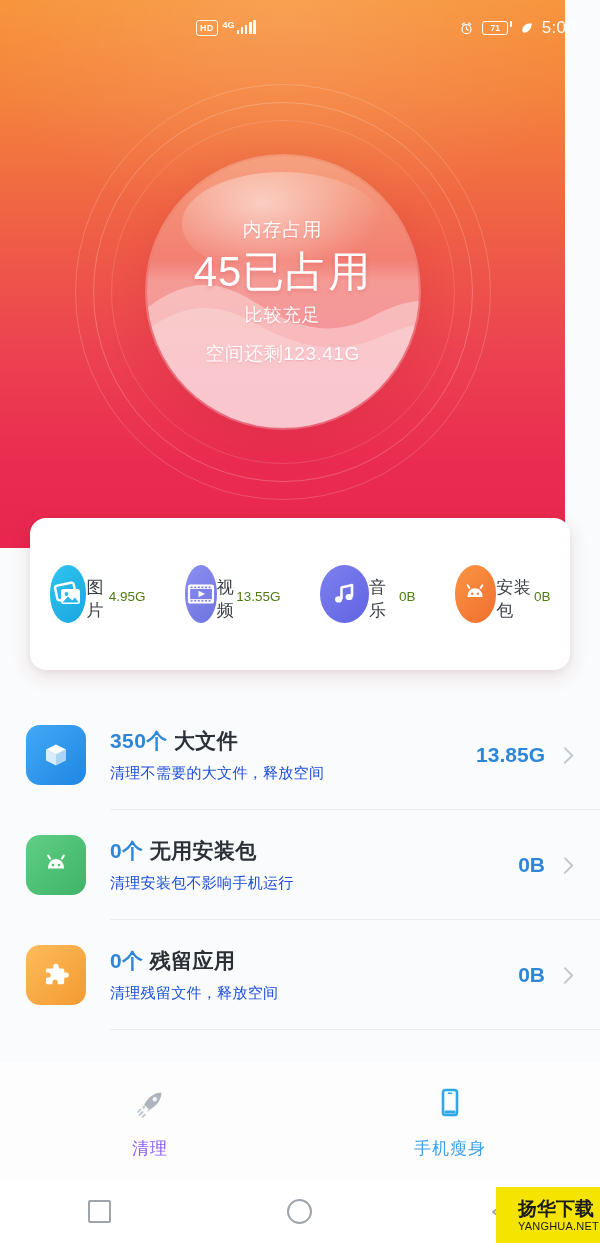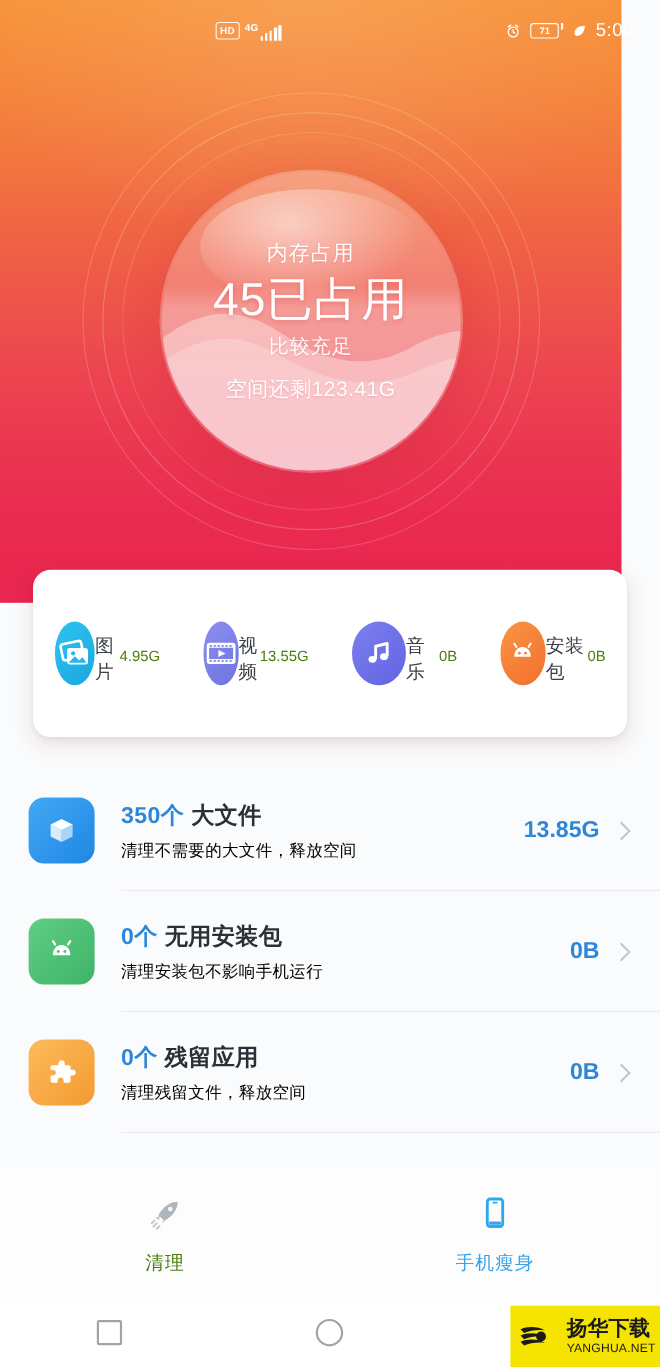--- a/index.html
+++ b/index.html
@@ -26,21 +26,21 @@
   .statusbar {
     position:absolute; left:0; top:0; width:600px; height:56px;
     display:flex; align-items:center; color:#fff; z-index:6;
   }
   .sb-left { position:absolute; left:196px; display:flex; align-items:center; gap:5px; }
   .sb-right { position:absolute; right:24px; display:flex; align-items:center; gap:8px; }
   .hd-badge {
     border:1.6px solid rgba(255,255,255,.92); border-radius:3px;
     font-size:9px; font-weight:700; line-height:1; padding:2.5px 3px; letter-spacing:.3px;
   }
-  .net-wrap { display:flex; align-items:flex-end; gap:1px; }
+  .net-wrap { display:flex; gap:1px; }
   .net-g { font-size:9px; font-weight:700; margin-bottom:7px; margin-right:1px; }
   .bars { display:flex; align-items:flex-end; gap:1.5px; height:14px; }
   .bars i { width:2.6px; background:#fff; border-radius:.5px; display:block; }
   .bars i:nth-child(1){height:4px}.bars i:nth-child(2){height:6.5px}
   .bars i:nth-child(3){height:9px}.bars i:nth-child(4){height:11.5px}.bars i:nth-child(5){height:14px}
   .alarm { width:15px; height:15px; }
   .battery { position:relative; display:flex; }
   .bat-body {
     width:26px; height:14px; border:1.6px solid #fff; border-radius:3px;
     display:flex; align-items:center; justify-content:center;
@@ -98,46 +98,46 @@
   .cat-name { font-size:17px; color:#3a3f45; margin-top:9px; letter-spacing:.5px; }
   .cat-size { font-size:13.5px; color:#4d7c0f; margin-top:5px; }
 
   
   .list { position:absolute; left:0; top:700px; width:600px; }
   .row { position:relative; height:110px; display:flex; align-items:center; padding:0 26px 0 26px; }
   .row-ico { width:60px; height:60px; border-radius:14px; display:flex; align-items:center; justify-content:center; flex:0 0 60px; }
   .row-mid { flex:1; margin-left:24px; }
   .row-title { font-size:21px; font-weight:700; color:#2b2f36; letter-spacing:.4px; }
   .row-title .cnt { color:#2e86d8; }
-  .row-desc { font-size:15px; color:#000000; margin-top:9px; letter-spacing:.3px; }
+  .row-desc { font-size:15px; color:#1d4ed8; margin-top:9px; letter-spacing:.3px; }
   .row-val { font-size:21px; font-weight:700; color:#2e86d8; margin-right:18px; }
   .chev { width:11px; height:19px; }
   .divider { position:absolute; left:110px; right:0; bottom:0; height:1px; background:#ececee; }
 
   
   .tabbar {
     position:absolute; left:0; bottom:63px; width:600px; height:118px;
     background:#fdfdfe; display:flex; align-items:center;
   }
   .tab { flex:1; display:flex; flex-direction:column; align-items:center; justify-content:center; gap:11px; }
   .tab-label { font-size:17px; letter-spacing:1px; }
-  .tab.inactive .tab-label { color:#4d7c0f; }
+  .tab.inactive .tab-label { color:#8b5cf6; }
   .tab.active .tab-label { color:#3aa2ea; }
 
   
   .navbar {
     position:absolute; left:0; bottom:0; width:600px; height:63px;
     background:#ffffff; display:flex; align-items:center; justify-content:space-around;
   }
   .nav-sq { width:23px; height:23px; border:2px solid #9fa4ab; border-radius:2px; }
   .nav-ci { width:25px; height:25px; border:2px solid #9fa4ab; border-radius:50%; }
 
   
   .wm {
-    position:absolute; right:0; bottom:0; width:136px; height:56px;
+    position:absolute; right:0; bottom:0; width:104px; height:56px;
     background:#f5e300; display:flex; align-items:center; gap:16px; padding:3px 4px 3px 6px; z-index:20;margin-left:29px;
   }
   .wm-txt { display:flex; flex-direction:column; line-height:1; }
   .wm-cn { font-size:19px; font-weight:700; color:#1b1b1b; letter-spacing:0px; }
   .wm-en { font-size:11px; font-weight:400; color:#1b1b1b; letter-spacing:.2px; margin-top:3px; }
 </style>
 </head>
 <body>
 
 <div id="app">

